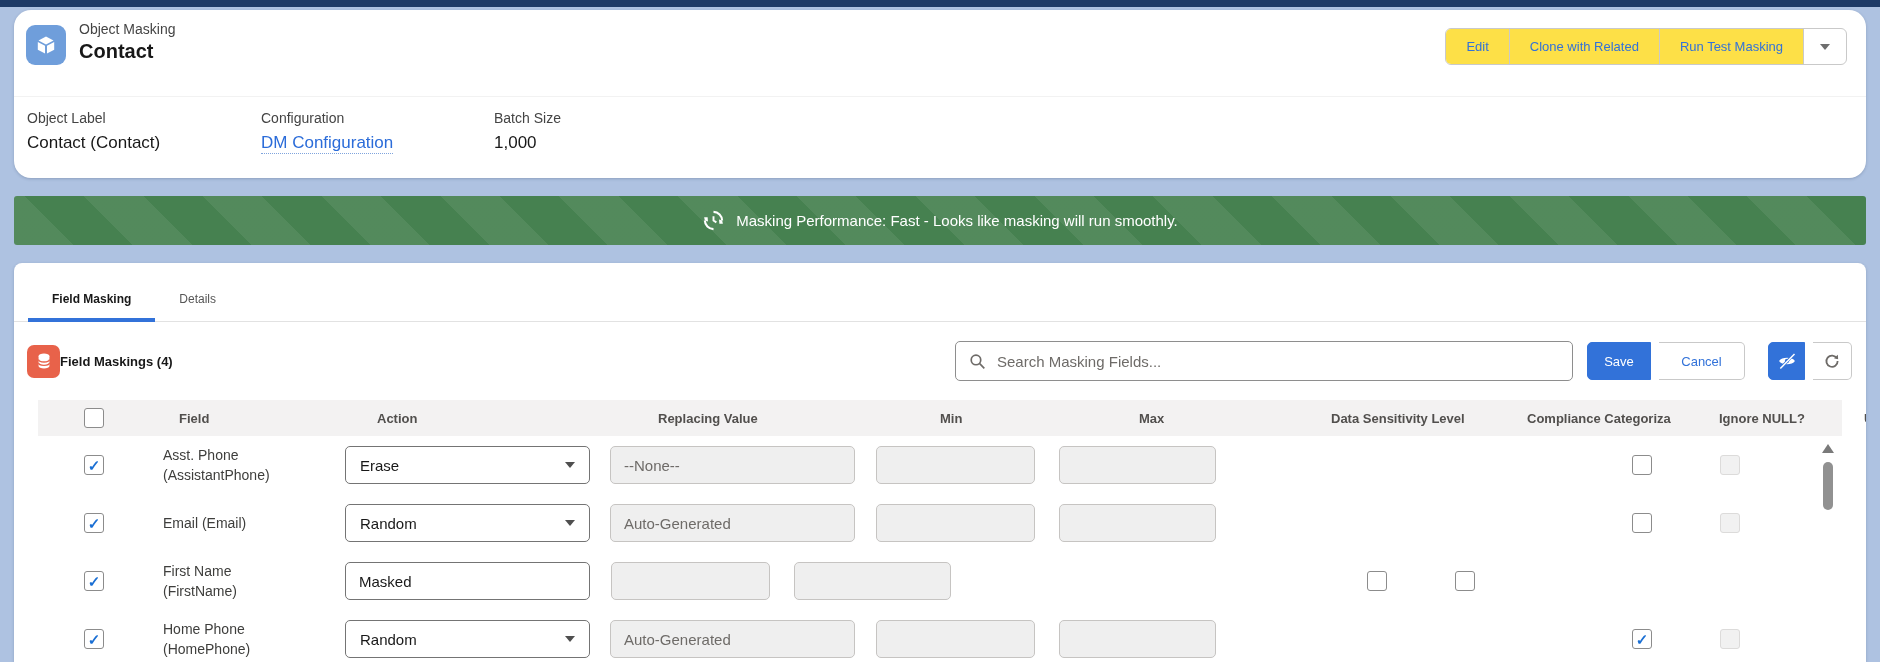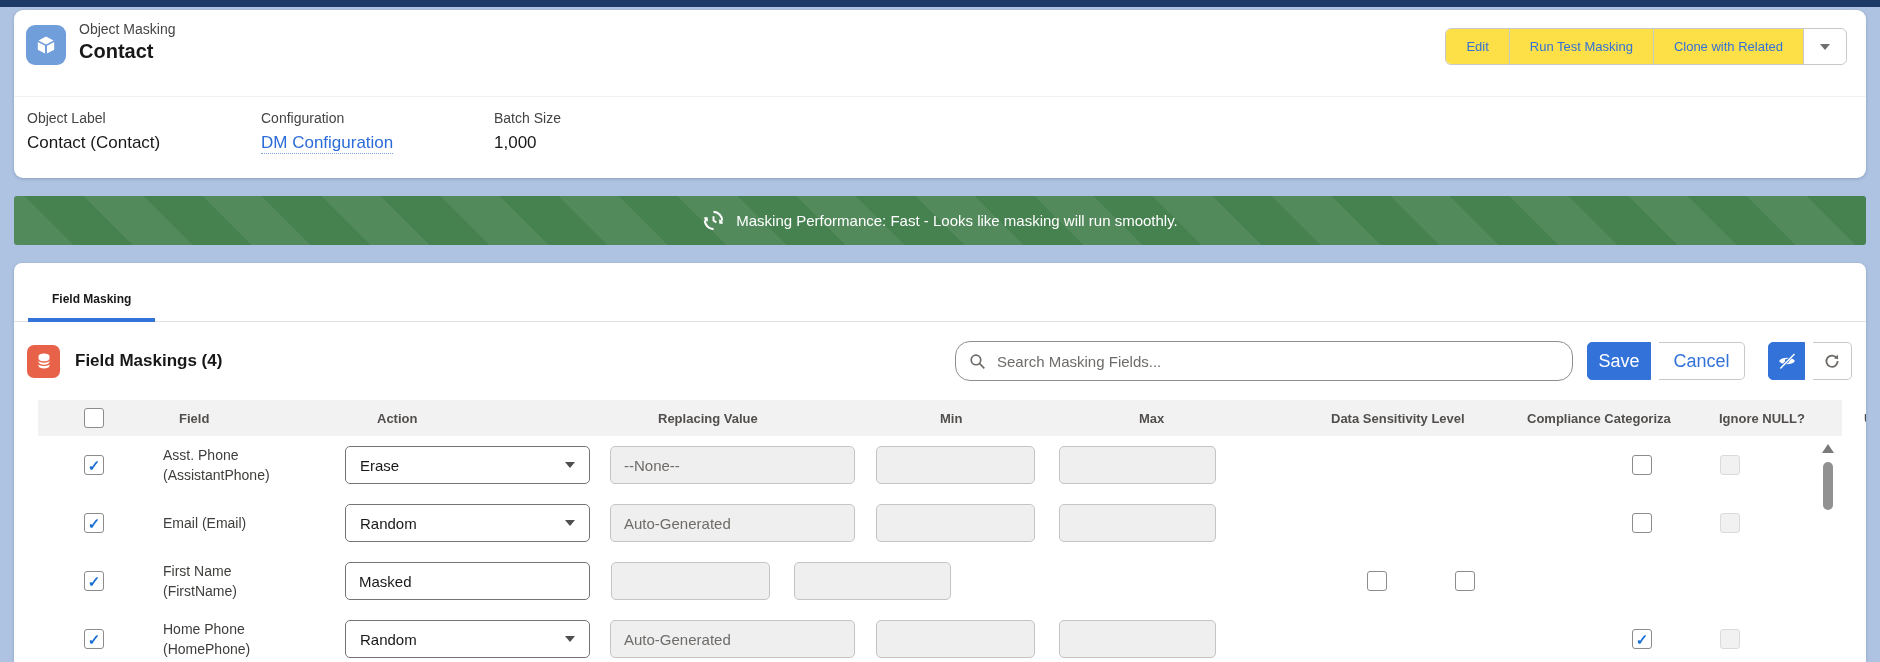--- a/index.html
+++ b/index.html
@@ -4,21 +4,21 @@
 <style>
   * { box-sizing: border-box; }
   html,body { margin:0; padding:0; }
   body {
     width:1880px; height:662px; overflow:hidden; position:relative;
     background:#aec2e1;
     font-family:"Liberation Sans", sans-serif;
     color:#181818;
   }
   .topstrip { height:7px; background:#1e3a66; }
-  .card { background:#fff; margin:0 14px; border-radius:9px; box-shadow:0 1px 3px rgba(40,60,90,.25); }
+  .card { background:#fff; margin:0 14px; border-radius:17px; box-shadow:0 1px 3px rgba(40,60,90,.25); }
 
   
   .header-card { margin-top:3px; height:168px; }
   .hc-top { display:flex; align-items:flex-start; padding:11px 19px 0 12px; height:78px; }
   .obj-icon { width:40px; height:40px; border-radius:9px; background:#6f9edb; flex:0 0 auto;
               display:flex; align-items:center; justify-content:center; margin-top:4px; }
   .titles { margin-left:13px; }
   .entity { font-size:14px; color:#444; }
   .record { font-size:20px; font-weight:700; color:#181818; margin-top:3px; }
   .actions { margin-left:auto; display:flex; border:1px solid #c9c9c9; border-radius:6px;
@@ -47,30 +47,30 @@
   
   .main-card { margin-top:18px; border-radius:8px 8px 0 0; height:399px; position:relative; overflow:hidden; }
   .tabs { height:59px; border-bottom:1px solid #e2e2e2; display:flex; padding-left:14px; }
   .tab { display:flex; align-items:flex-end; padding:0 24px 12px; font-size:12px; color:#565656;
          border-bottom:4px solid transparent; margin-bottom:-1px; cursor:pointer; }
   .tab.active { font-weight:700; color:#181818; border-bottom-color:#3272d9; }
 
   .section-bar { height:78px; display:flex; align-items:center; padding:0 14px 0 13px; }
   .s-icon { width:33px; height:33px; border-radius:7px; background:#e8624a; flex:0 0 auto;
             display:flex; align-items:center; justify-content:center; }
-  .s-title { font-size:17px; font-weight:700; margin-left:15px; color:#181818; }
+  .s-title { font-size:13px; font-weight:700; margin-left:0; color:#181818; }
   .spacer { flex:1; }
-  .search { width:618px; height:40px; border:1px solid #8e8e8e; border-radius:15px; background:#fff;
+  .search { width:618px; height:40px; border:1px solid #8e8e8e; border-radius:5px; background:#fff;
             display:flex; align-items:center; padding:15px 13px; margin-right:6px; }
   .search input { border:none; outline:none; flex:1; font-size:15px; color:#181818; margin-left:9px;
                   font-family:"Liberation Sans", sans-serif; background:transparent; }
   .search input::placeholder { color:#6e6b68; }
   .grp { display:flex; height:38px; }
   .grp1 { margin-right:15px; }
-  .btn { display:flex; align-items:center; justify-content:center; font-size:18px; cursor:pointer;margin-left:8px; }
+  .btn { display:flex; align-items:center; justify-content:center; font-size:13px; cursor:pointer;margin-left:8px; }
   .btn-save { width:64px; background:#3272d9; color:#fff; border:1px solid #3272d9; border-radius:5px 0 0 5px; }
   .btn-cancel { width:86px; background:#fff; color:#3272d9; border:1px solid #c9c9c9; border-left:none;
                 border-radius:0 5px 5px 0; }
   .btn-eye { width:37px; background:#3272d9; border:1px solid #3272d9; border-radius:5px 0 0 5px; }
   .btn-refresh { width:39px; background:#fff; border:1px solid #c9c9c9; border-left:none; border-radius:0 5px 5px 0; }
 
   
   .table { margin:0 24px; width:1804px; position:relative; }
   .thead { display:flex; align-items:center; height:36px; background:#f3f2f2;
            font-size:13px; font-weight:700; color:#514f4d;gap:16px; }
@@ -115,22 +115,22 @@
         <polygon points="3.8,9 11,12.8 11,20.6 3.8,16.8" fill="#fff"></polygon>
         <polygon points="20.2,9 13,12.8 13,20.6 20.2,16.8" fill="#fff"></polygon>
       </svg>
     </div>
     <div class="titles">
       <div class="entity">Object Masking</div>
       <div class="record">Contact</div>
     </div>
     <div class="actions">
       <div class="abtn">Edit</div>
+      <div class="abtn">Clone with Related</div>
       <div class="abtn">Run Test Masking</div>
-      <div class="abtn">Clone with Related</div>
       <div class="acaret">
         <span class="caret-down"></span>
       </div>
     </div>
   </div>
   <div class="hc-fields">
     <div class="fld fld0">
       <div class="lbl">Object Label</div>
       <div class="val">Contact (Contact)</div>
     </div>
@@ -153,20 +153,21 @@
     <polygon points="3,12 6.4,12 4.7,8 1.2,9" fill="#fff" transform="rotate(18 3 12)"></polygon>
     <path d="M12 7.5 V12 L15 14" fill="none" stroke="#fff" stroke-width="2"></path>
   </svg>
   <span>Masking Performance: Fast - Looks like masking will run smoothly.</span>
 </div>
 
 <div class="card main-card">
 
   <div class="tabs">
     <div class="tab active">Field Masking</div>
+    <div class="tab">Details</div>
   </div>
 
   <div class="section-bar">
     <div class="s-icon">
       <svg width="20" height="20" viewBox="0 0 24 24">
         <ellipse cx="12" cy="6" rx="6.5" ry="3" fill="#fff"></ellipse>
         <path d="M5.5 6 v12 a6.5 3 0 0 0 13 0 V6" fill="#fff"></path>
         <path d="M5.5 10.2 a6.5 3 0 0 0 13 0 M5.5 14.2 a6.5 3 0 0 0 13 0" fill="none" stroke="#e8624a" stroke-width="1.6"></path>
       </svg>
     </div>

